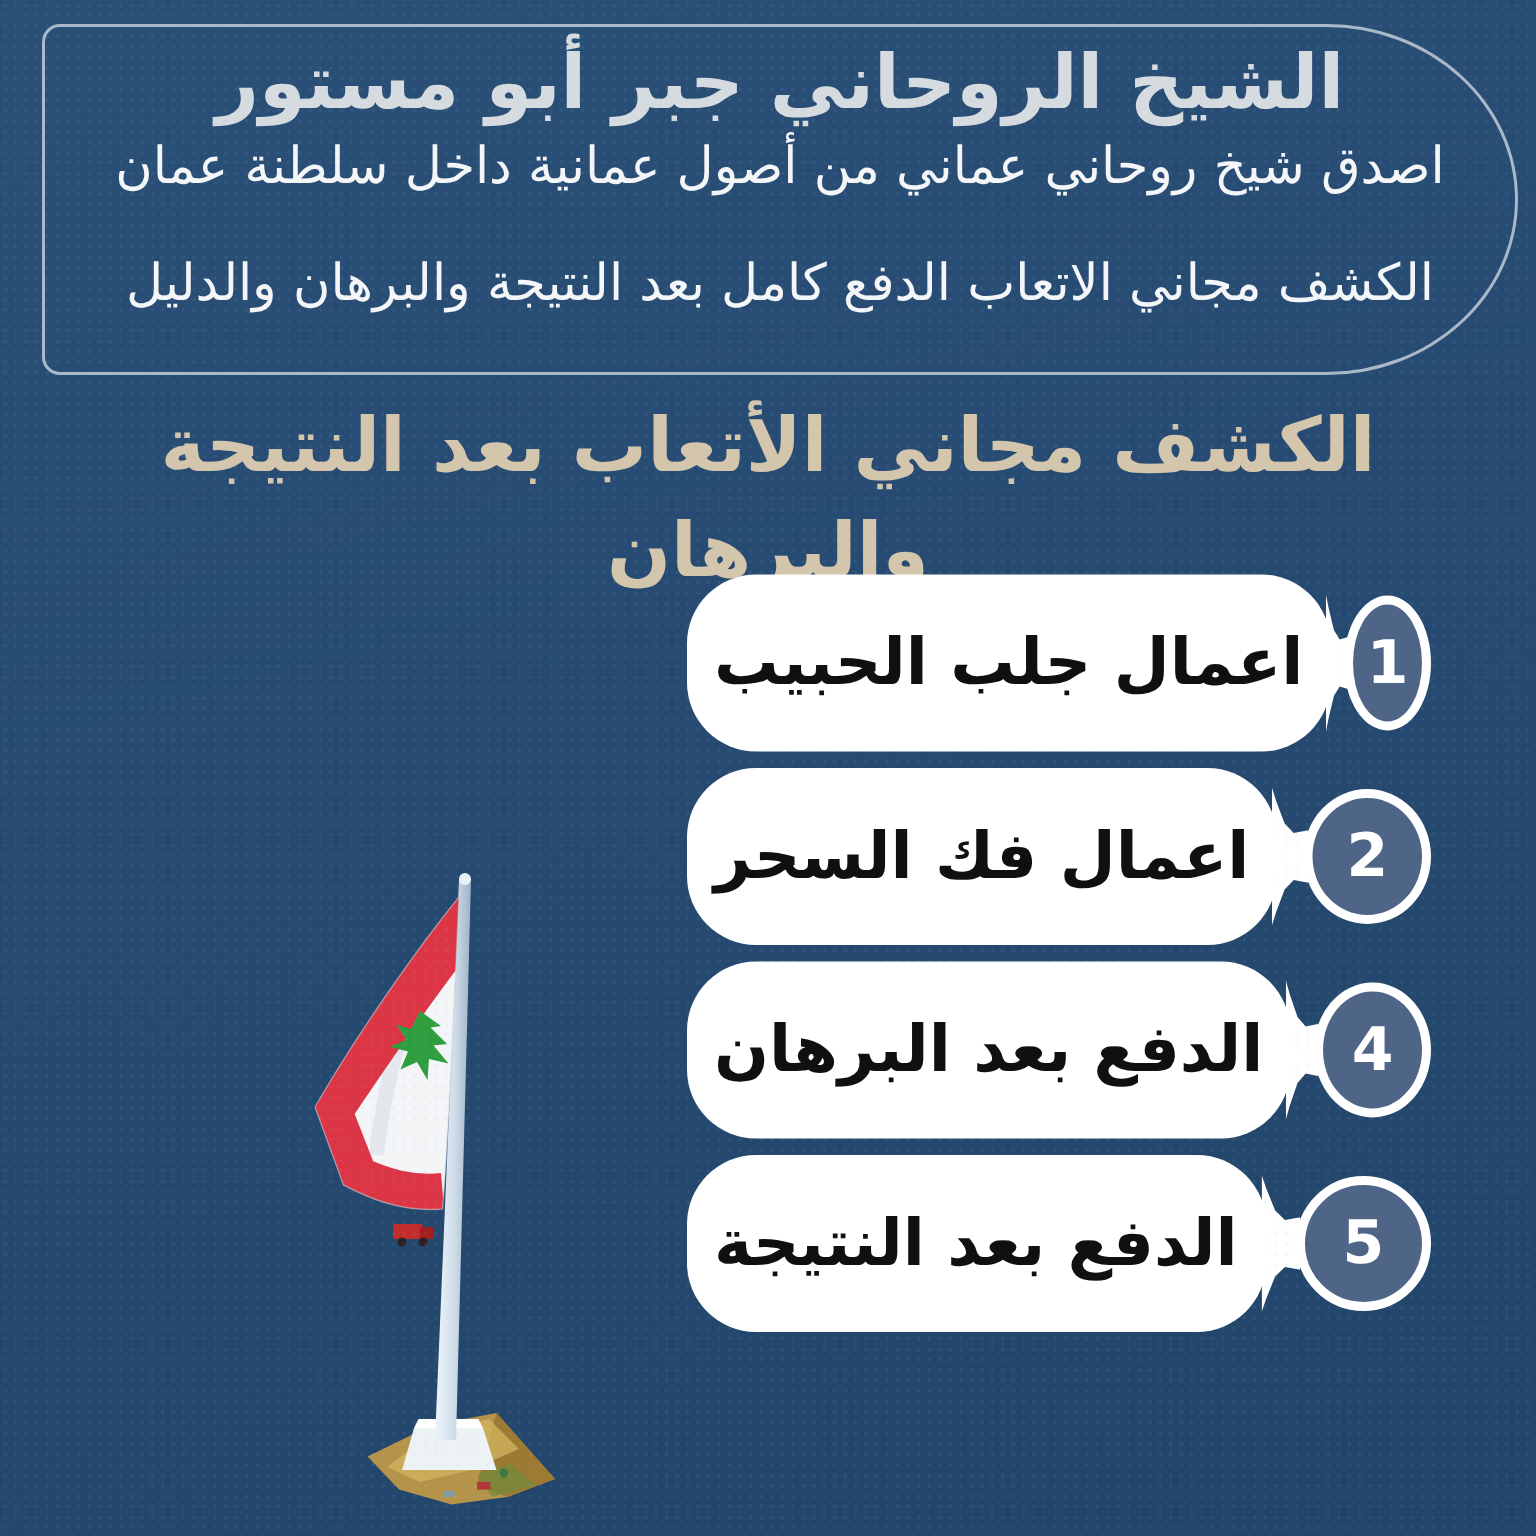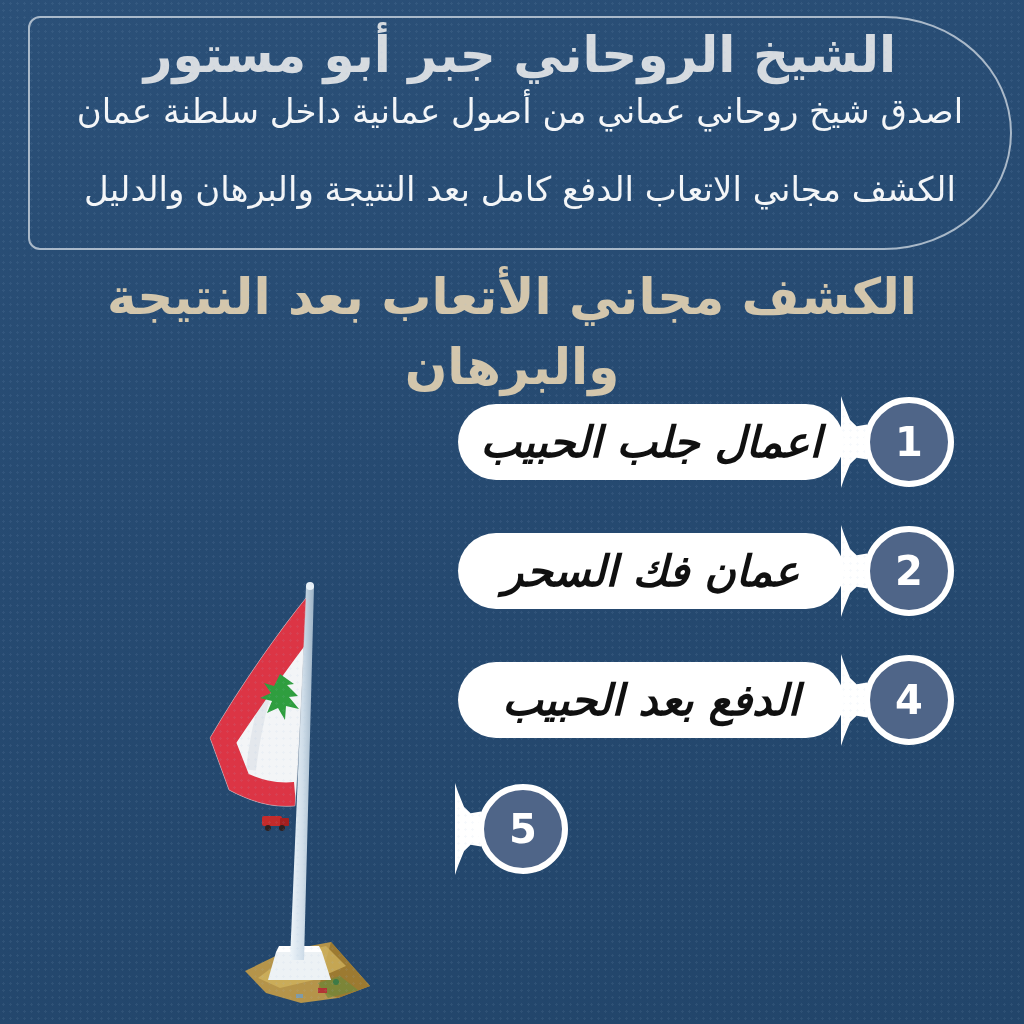--- a/index.html
+++ b/index.html
@@ -40,24 +40,23 @@
     text-align:center;font-size:50px;line-height:70px;font-weight:600;
     color:#d3c6ac;
   }
   
   .services{position:absolute;left:458px;top:396px;width:496px;}
   .row{
     display:flex;flex-direction:row;align-items:center;
     direction:ltr;height:92px;margin-bottom:37px;
   }
   .pill{
-    flex:1;height:76px;background:#ffffff;border-radius:46px;
-    display:flex;align-items:center;justify-content:center;
+    flex:1;height:118px;background:#ffffff;border-radius:46px;
+    display:flex;align-items:center;justify-content:flex-start;
     z-index:1;
-    font-style:italic;
   }
   .pill-label{
     font-size:43px;font-weight:700;color:#101010;direction:rtl;
     white-space:nowrap;padding:0 18px;
   }
   .neck{
     width:26px;height:92px;background:#ffffff;margin:0 -3px;
     clip-path:polygon(0 0,12% 10%,35% 26%,60% 33%,100% 31%,100% 69%,60% 67%,35% 74%,12% 90%,0 100%);
   }
   .badge{
@@ -95,40 +94,43 @@
         <span class="pill-label" lang="ar">اعمال جلب الحبيب</span>
       </div>
       <div class="neck"></div>
       <div class="badge">
         <span>1</span>
       </div>
     </div>
 
     <div class="row">
       <div class="pill">
-        <span class="pill-label" lang="ar">عمان فك السحر</span>
+        <span class="pill-label" lang="ar">اعمال فك السحر</span>
       </div>
       <div class="neck"></div>
       <div class="badge">
         <span>2</span>
       </div>
     </div>
 
 
     <div class="row">
       <div class="pill">
-        <span class="pill-label" lang="ar">الدفع بعد الحبيب</span>
+        <span class="pill-label" lang="ar">الدفع بعد البرهان</span>
       </div>
       <div class="neck"></div>
       <div class="badge">
         <span>4</span>
       </div>
     </div>
 
     <div class="row">
+      <div class="pill">
+        <span class="pill-label" lang="ar">الدفع بعد النتيجة</span>
+      </div>
       <div class="neck"></div>
       <div class="badge">
         <span>5</span>
       </div>
     </div>
 
   </div>
 
   <svg class="flag" viewBox="0 0 300 446" xmlns="http://www.w3.org/2000/svg">
     <defs>

